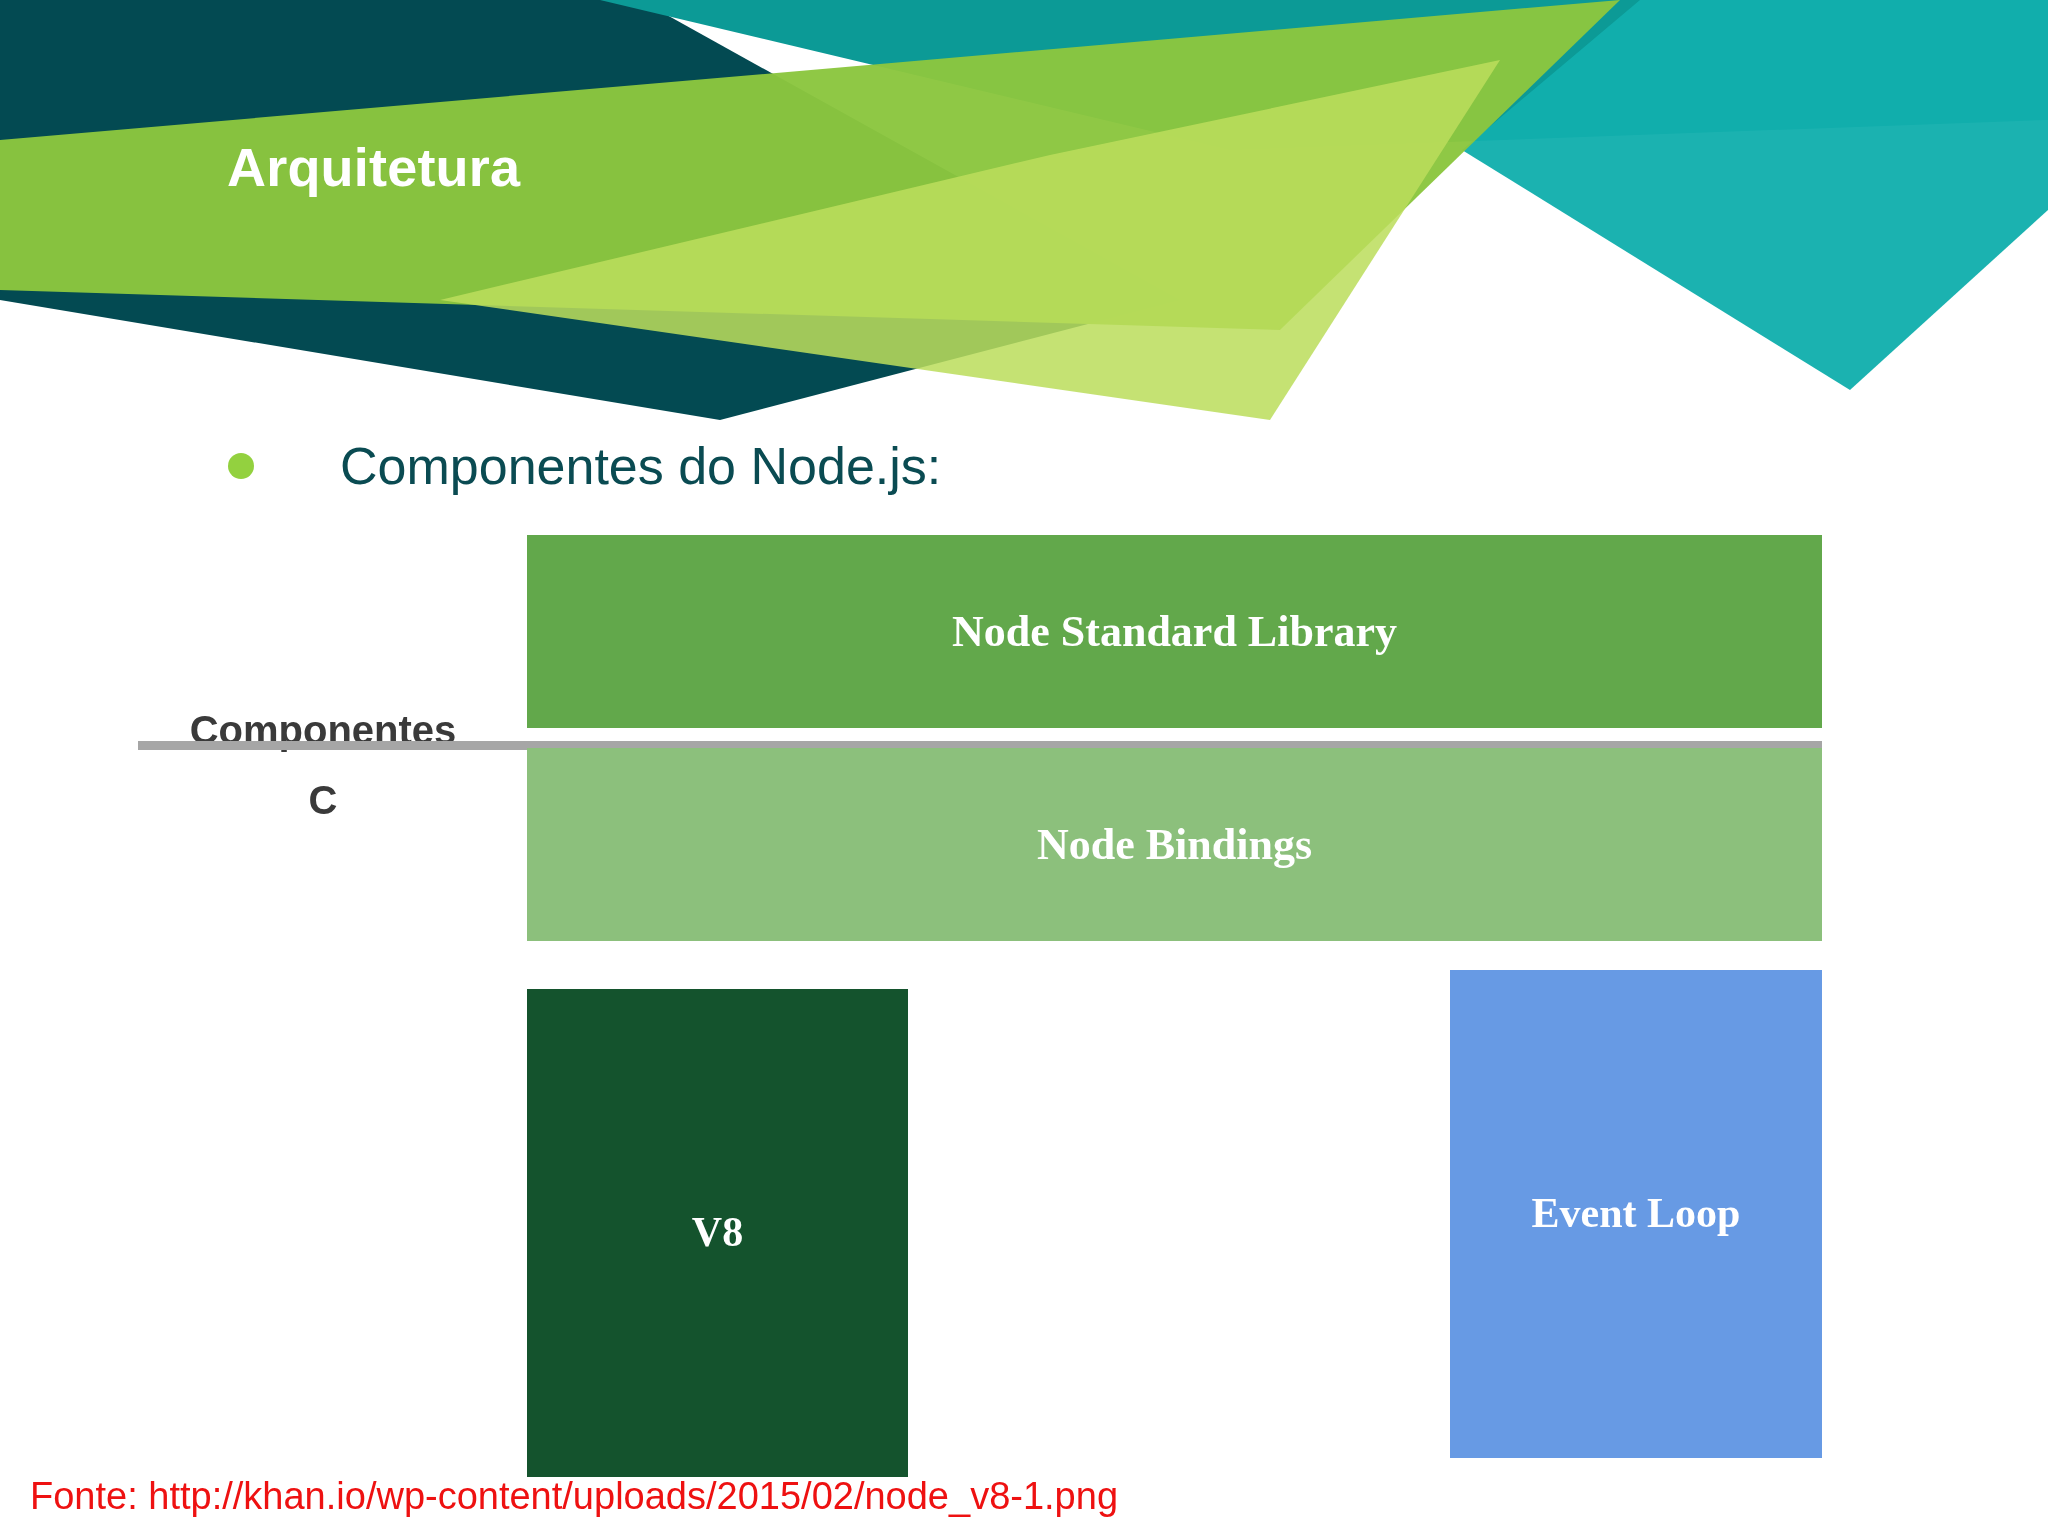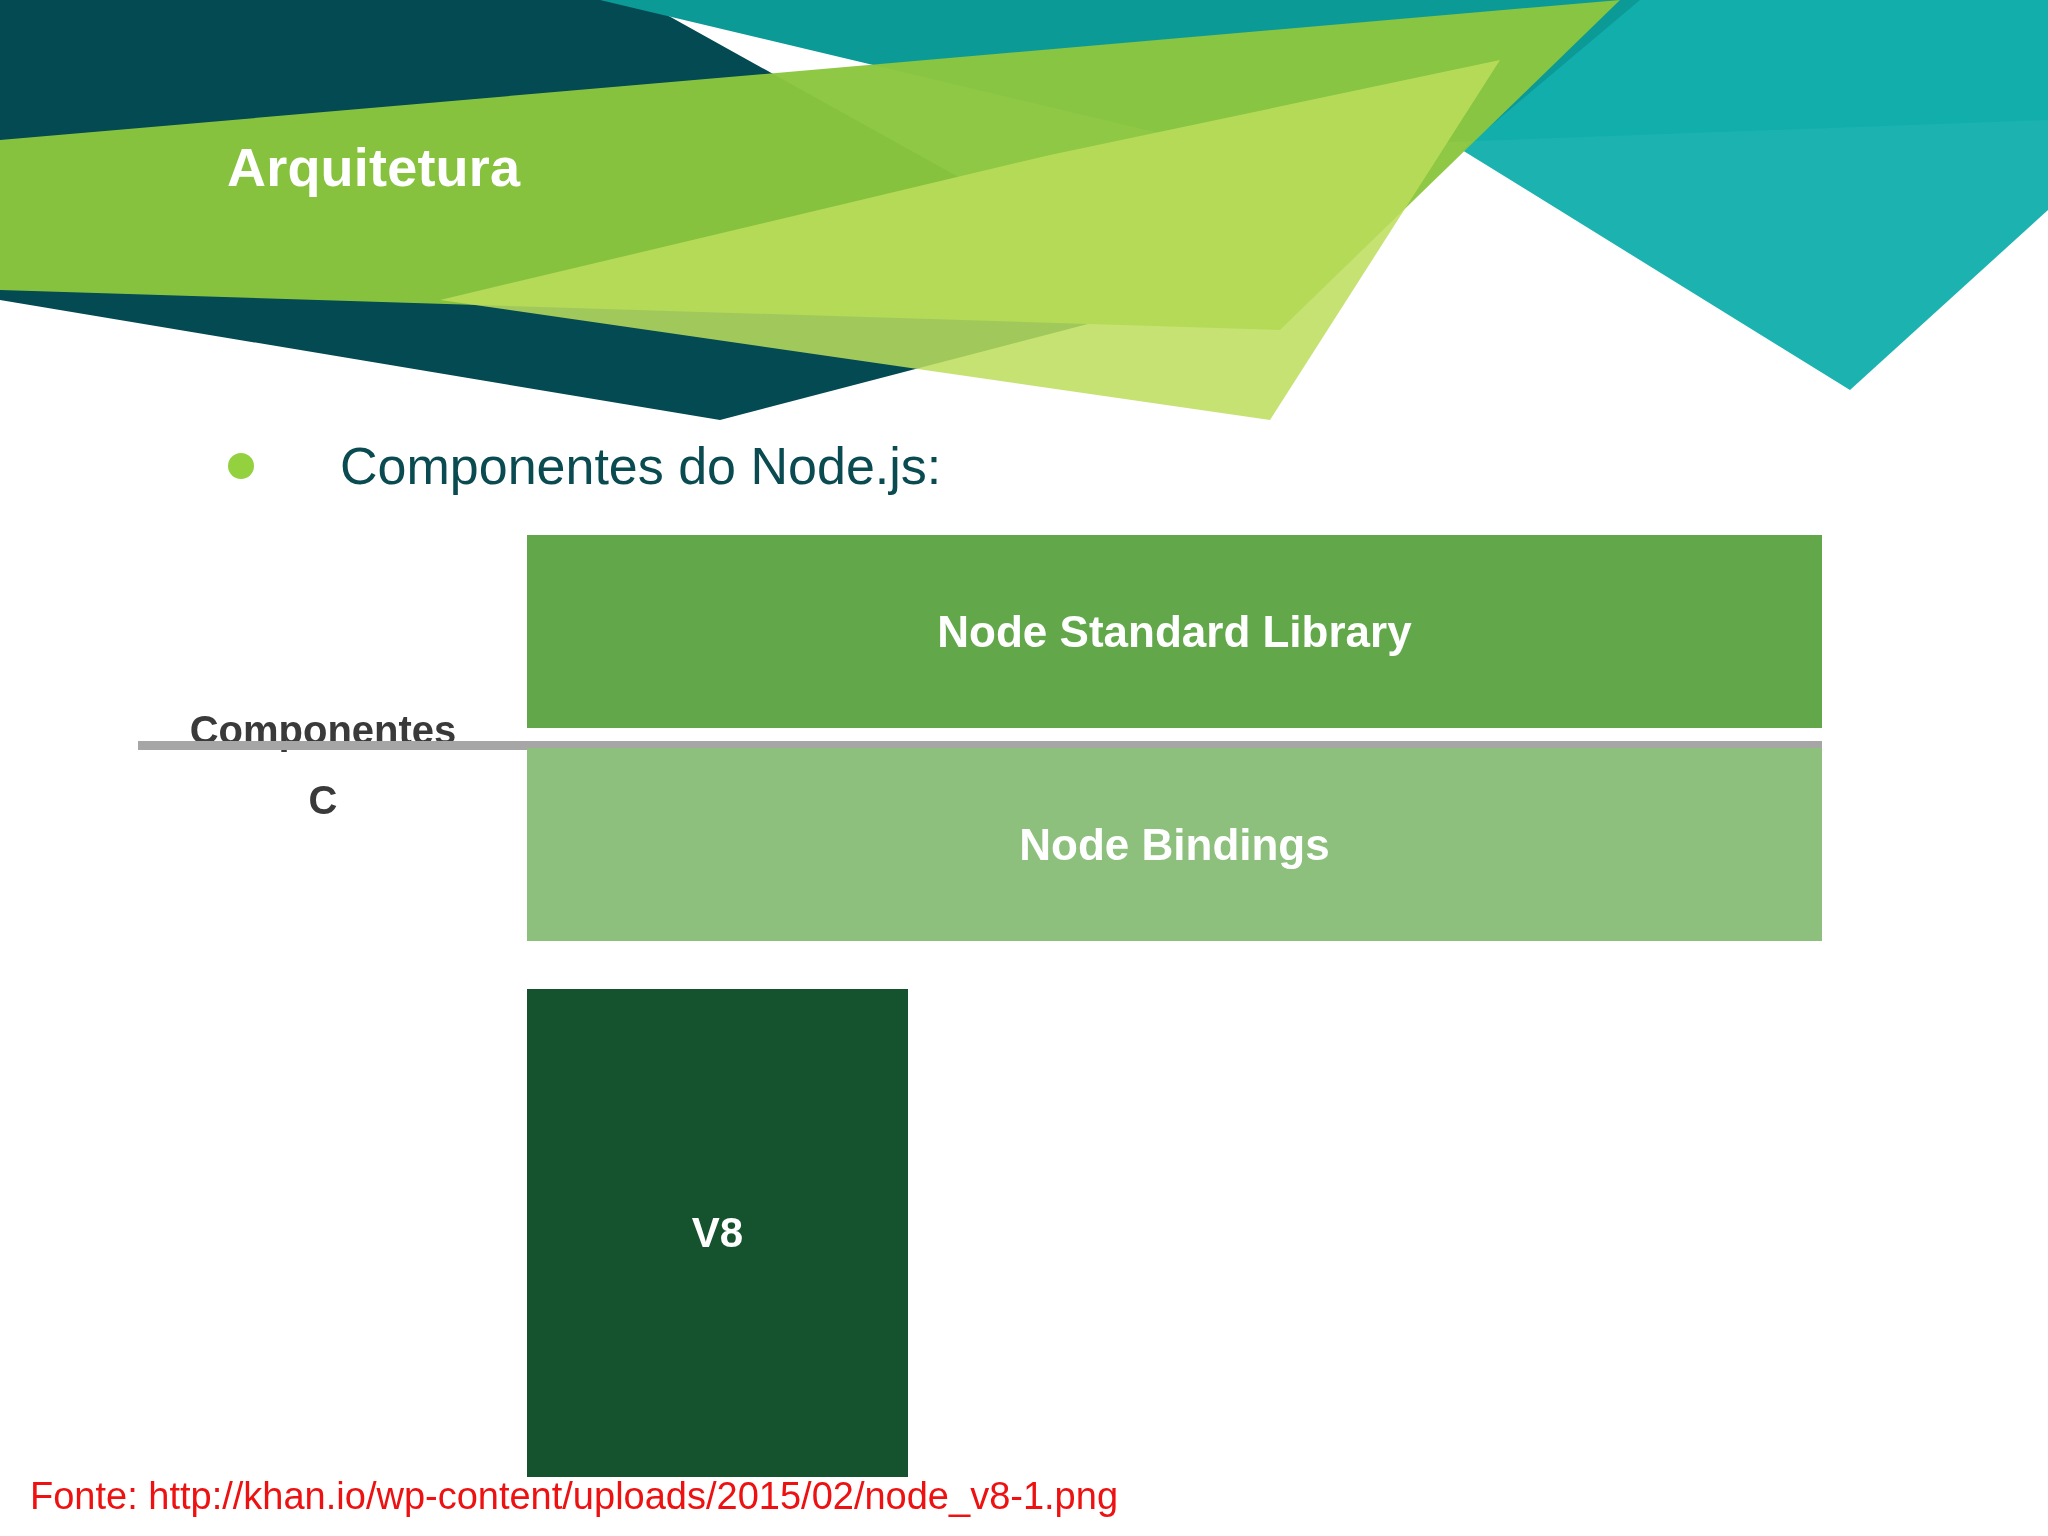--- a/index.html
+++ b/index.html
@@ -107,20 +107,21 @@
 
   .diagram-box {
     position: absolute;
     display: flex;
     align-items: center;
     justify-content: center;
     text-align: left;
     color: #ffffff;
     font-weight: bold;
     line-height: 1.12;
+    font-family: Liberation Serif, serif;
   }
 
   #box-node-standard-library {
     left: 527px;
     top: 0px;
     width: 1295px;
     height: 193px;
     background: #62a84b;
     font-size: 44px;
   }
@@ -200,15 +201,16 @@
 
   <div class="layer-label" id="label-c">C</div>
 
   <div class="diagram-box" id="box-node-standard-library">Node Standard Library</div>
 
   <div class="diagram-box" id="box-node-bindings">Node Bindings</div>
 
   <div class="diagram-box" id="box-v8">V8</div>
 
 
+  <div class="diagram-box" id="box-event-loop">Event Loop</div>
 </div>
 
 <div id="source-note">Fonte: http://khan.io/wp-content/uploads/2015/02/node_v8-1.png</div>
 
 </body></html>

